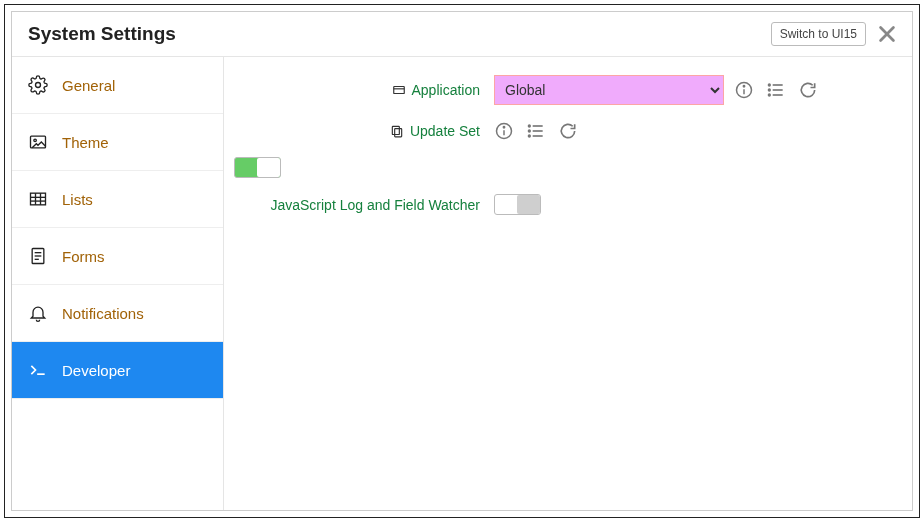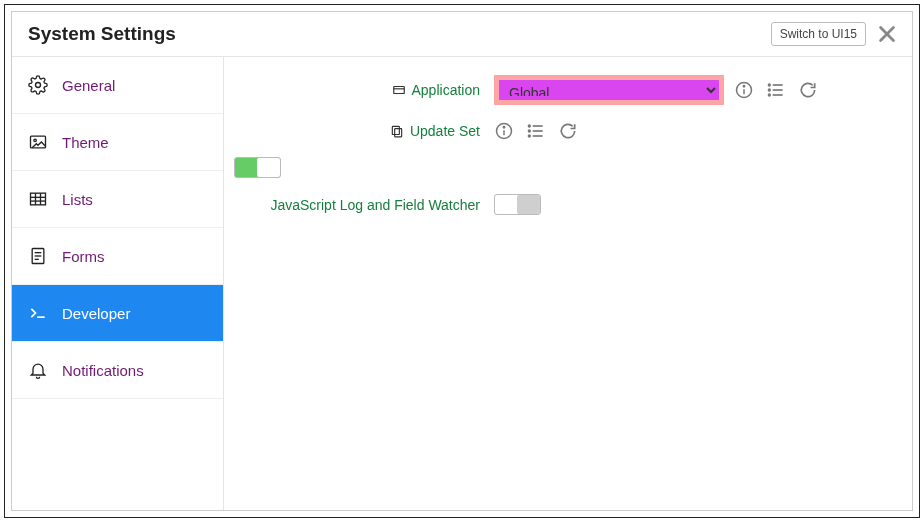--- a/index.html
+++ b/index.html
@@ -64,21 +64,21 @@
     flex-direction: column;
   }
   .sidebar-item {
     display: flex;
     align-items: center;
     gap: 14px;
     padding: 18px 16px;
     border-bottom: 1px solid #eee;
     cursor: pointer;
     font-size: 15px;
-    color: #701a75;
+    color: #a16207;
   }
   .sidebar-item.active {
     background: #1e88f0;
     color: #fff;
   }
   .sidebar-item .icon { width: 20px; display:flex; align-items:center; justify-content:center; }
   .sidebar-item .icon svg { stroke: #222; }
   .sidebar-item.active .icon svg { stroke: #fff; }
 
   .content {
@@ -105,24 +105,23 @@
   .form-control {
     display: flex;
     align-items: center;
     gap: 10px;
   }
   select.form-select {
     width: 230px;
     height: 30px;
     font-size: 14px;
     padding: 4px 6px;
-    border: 5px solid #fca5a5;
-    background: #d946ef;
+    border: 1px solid #fca5a5;
+    background: #f0abfc;
     color: #333;
-    text-decoration: underline;
   }
   .row-actions {
     display: flex;
     align-items: center;
     gap: 12px;
     color: #777;
   }
   .row-actions .act { cursor:pointer; display:flex; }
 
   .toggle {
@@ -210,38 +209,38 @@
           <svg width="20" height="20" viewBox="0 0 24 24" fill="none" stroke-width="1.6">
                 <rect x="5" y="3" width="14" height="18" rx="1"></rect>
                 <line x1="8" y1="8" x2="16" y2="8"></line>
                 <line x1="8" y1="12" x2="16" y2="12"></line>
                 <line x1="8" y1="16" x2="13" y2="16"></line>
               </svg>
         </span>
         <span>Forms</span>
       </div>
 
+      <div class="sidebar-item">
+        <span class="icon">
+          <svg width="20" height="20" viewBox="0 0 24 24" fill="none" stroke-width="1.6">
+                <path d="M18 16v-5a6 6 0 1 0-12 0v5l-2 2h16z"></path>
+                <path d="M10 20a2 2 0 0 0 4 0"></path>
+              </svg>
+        </span>
+        <span>Notifications</span>
+      </div>
+
       <div class="sidebar-item active">
         <span class="icon">
           <svg width="20" height="20" viewBox="0 0 24 24" fill="none" stroke-width="2">
                 <polyline points="4 7 9 12 4 17"></polyline>
                 <line x1="11" y1="17" x2="20" y2="17"></line>
               </svg>
         </span>
         <span>Developer</span>
-      </div>
-
-      <div class="sidebar-item">
-        <span class="icon">
-          <svg width="20" height="20" viewBox="0 0 24 24" fill="none" stroke-width="1.6">
-                <path d="M18 16v-5a6 6 0 1 0-12 0v5l-2 2h16z"></path>
-                <path d="M10 20a2 2 0 0 0 4 0"></path>
-              </svg>
-        </span>
-        <span>Notifications</span>
       </div>
 
     </div>
 
     <div class="content">
 
       <div class="form-row">
         <div class="form-label">
           <span class="mini-icon">
             <svg width="14" height="14" viewBox="0 0 24 24" fill="none" stroke="#333" stroke-width="2">

